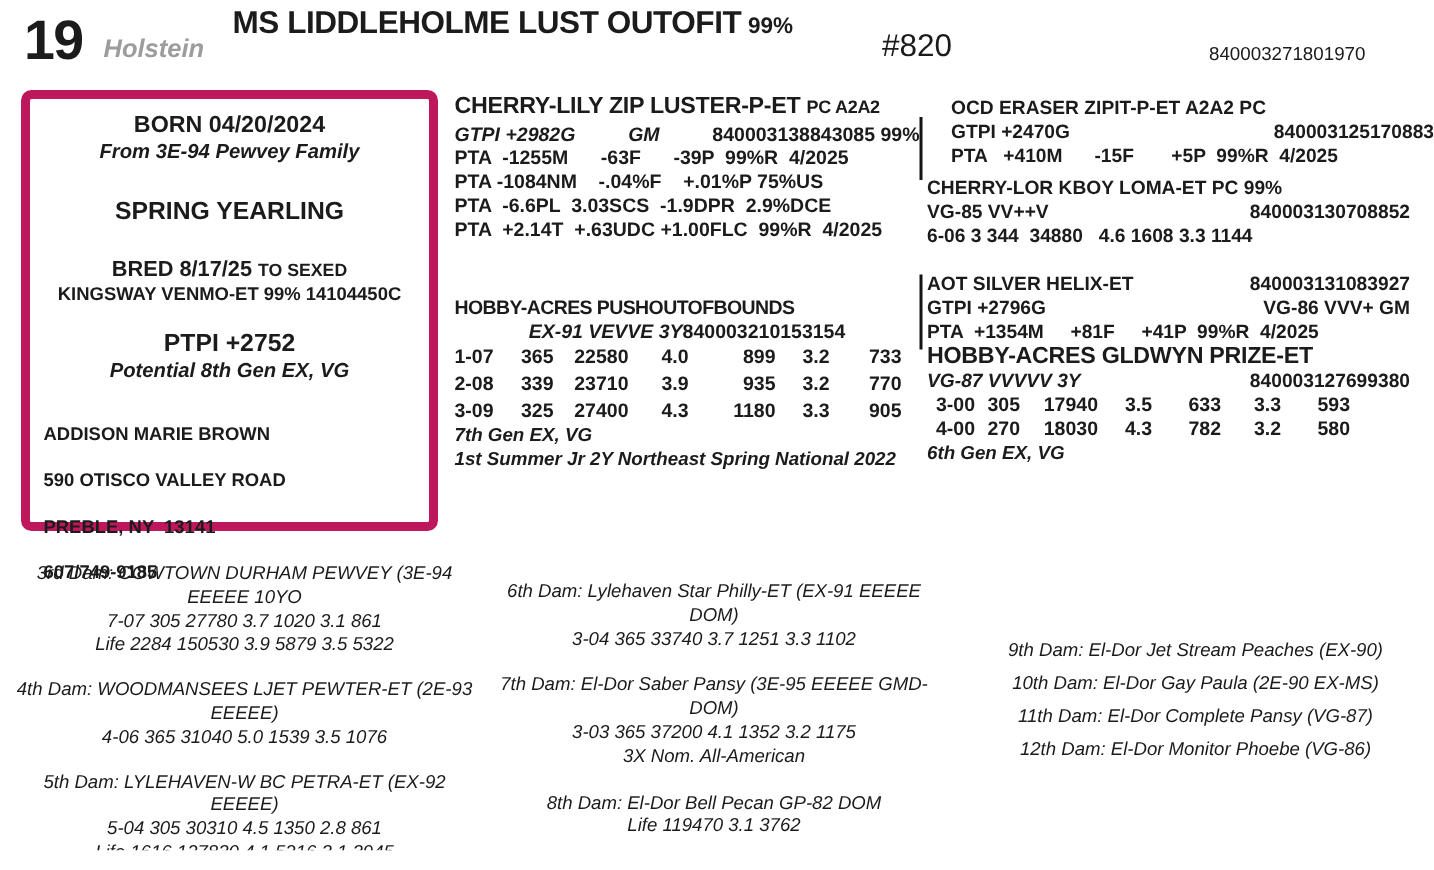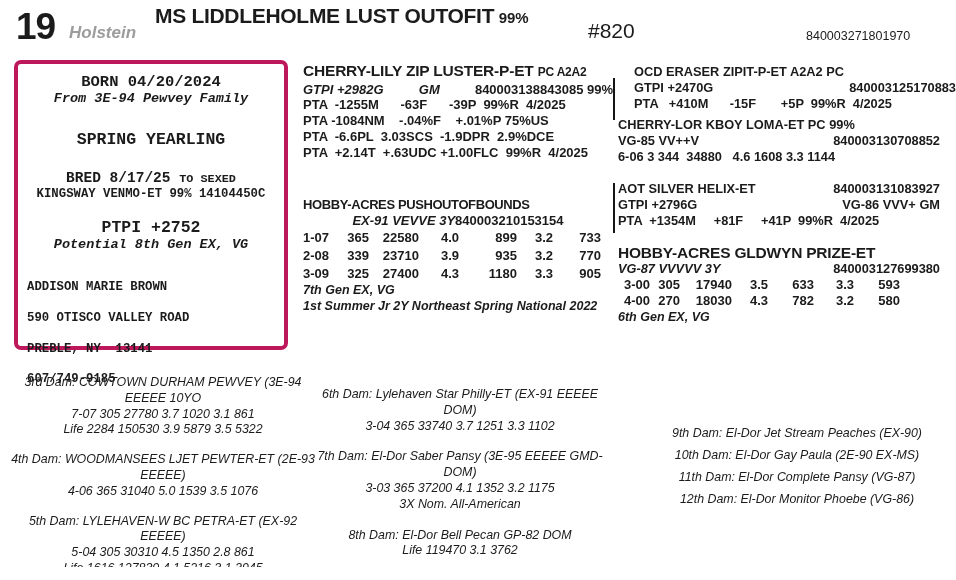--- a/index.html
+++ b/index.html
@@ -10,22 +10,22 @@
   
   .lot{left:16px;top:6px;font-size:37px;font-weight:700;letter-spacing:-1px;}
   .breed{left:69px;top:23px;font-size:17px;font-weight:700;font-style:italic;color:#9c9c9c;}
   .titlewrap{left:155px;top:4px;white-space:nowrap;}
   .title{font-size:21px;font-weight:700;letter-spacing:-0.3px;}
   .titlepct{font-size:15px;font-weight:700;}
   .tag{left:588px;top:19px;font-size:21px;font-weight:500;}
   .regtop{left:806px;top:29px;font-size:12.5px;}
 
   
-  .infobox{left:14px;top:60px;width:266px;height:282px;border:4px solid #be185d;
-           border-radius:7px;text-align:center;font-family:Liberation Mono, monospace;}
+  .infobox{left:14px;top:60px;width:266px;height:282px;border:6px solid #be185d;
+           border-radius:7px;text-align:center;}
   .born{margin-top:9px;font-size:15.5px;font-weight:700;}
   .family{font-size:13.5px;font-weight:700;font-style:italic;}
   .stage{margin-top:24px;font-size:16.5px;font-weight:700;}
   .bredline{margin-top:21px;font-size:14.5px;font-weight:700;}
   .tosexed{font-size:11.8px;}
   .service{font-size:12.3px;font-weight:700;margin-top:1px;}
   .ptpi{margin-top:17px;font-size:16.5px;font-weight:700;}
   .potential{font-size:13.5px;font-weight:700;font-style:italic;}
   .address{position:absolute;left:9px;top:216px;text-align:left;font-size:12.3px;
            font-weight:700;line-height:15.4px;white-space:pre;}
@@ -58,21 +58,21 @@
   .lactgrid2 span{text-align:right;}
   .lactgrid2 span.c1{text-align:right;}
   .vline{position:absolute;left:613px;width:2px;background:#141414;}
   .vlineA{top:78px;height:42px;}
   .vlineB{top:183px;height:50px;}
 
   
   .bcol{position:absolute;font-size:12.4px;font-style:italic;font-weight:500;
         line-height:15.8px;text-align:center;}
   .bcol1{left:10px;top:375px;width:306px;}
-  .bcol2{left:306px;top:387px;width:308px;}
+  .bcol2{left:322px;top:387px;width:308px;}
   .bcol3{left:648px;top:422px;width:298px;line-height:22px;}
   .bentry{margin-bottom:14px;}
 </style>
 </head>
 <body>
 
 <div class="page">
 
   <div class="abs lot">19</div>
   <div class="abs breed">Holstein</div>
@@ -179,21 +179,21 @@
       <span>AOT SILVER HELIX-ET</span>
       <span>840003131083927</span>
     </div>
     <div class="rflex">
       <span>GTPI +2796G</span>
       <span>VG-86 VVV+  GM</span>
     </div>
     <div class="rpre">PTA  +1354M     +81F     +41P  99%R  4/2025</div>
   </div>
 
-  <div class="abs rblock" style="top:245px;">
+  <div class="abs rblock" style="top:230px;">
     <div class="ddname">HOBBY-ACRES GLDWYN PRIZE-ET</div>
     <div class="rflex">
       <span class="ital">VG-87 VVVVV  3Y</span>
       <span>840003127699380</span>
     </div>
     <div class="lactgrid2">
       <span class="c1">3-00</span>
         <span>305</span>
         <span>17940</span>
         <span>3.5</span>

